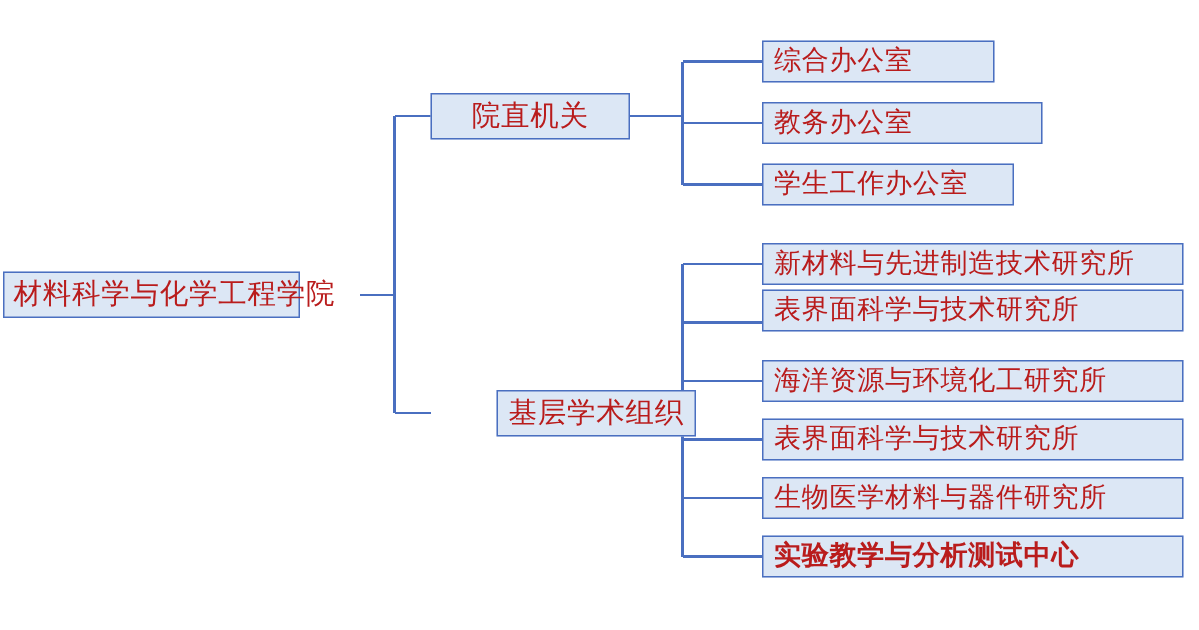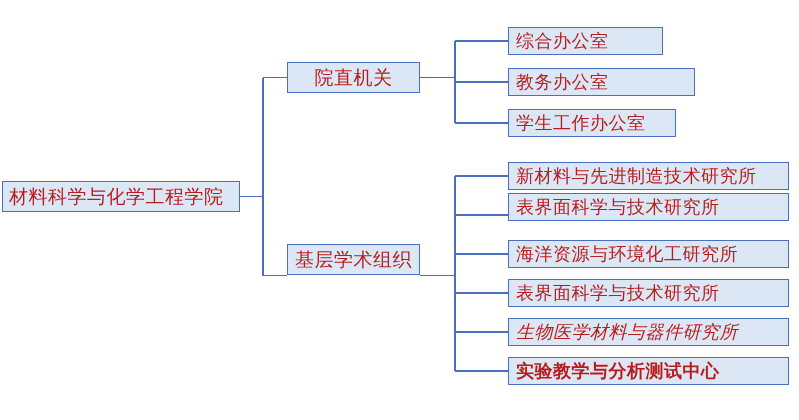--- a/index.html
+++ b/index.html
@@ -31,34 +31,34 @@
     color: #b91c1c;
     display: flex;
     align-items: center;
     white-space: nowrap;
     letter-spacing: 0.5px;
     line-height: 1;
   }
   .node.root {
     left: 2px;
     top: 181px;
-    width: 238px;
+    width: 198px;
     height: 31px;
     font-size: 19px;
     padding-left: 6px;
   }
   .node.l2 {
     left: 287px;
     width: 133px;
     height: 31px;
     font-size: 19px;
     justify-content: center;
   }
   .node.l2-admin  { top: 62px; }
-  .node.l2-acad   { top: 244px; }
+  .node.l2-acad   { top: 260px; margin-left: 44px; }
 
   .node.office {
     left: 508px;
     height: 28px;
     font-size: 18px;
     padding-left: 7px;
   }
   .node.office-0 { top: 27px;  width: 155px; }
   .node.office-1 { top: 68px;  width: 187px; }
   .node.office-2 { top: 109px; width: 168px; }
@@ -67,21 +67,21 @@
     left: 508px;
     width: 281px;
     height: 28px;
     font-size: 18px;
     padding-left: 7px;
   }
   .node.inst-0 { top: 162px; }
   .node.inst-1 { top: 193px; }
   .node.inst-2 { top: 240px; }
   .node.inst-3 { top: 279px; }
-  .node.inst-4 { top: 318px; font-style: italic; }
+  .node.inst-4 { top: 318px; }
   .node.inst-5 { top: 357px; font-weight: bold; }
 </style>
 </head>
 <body>
 
 <div id="canvas">
 
   <svg id="connectors" viewBox="0 0 799 420" width="799" height="420">
     <g fill="none" stroke="#4a6fc0" stroke-width="1.6" shape-rendering="crispEdges">
 

